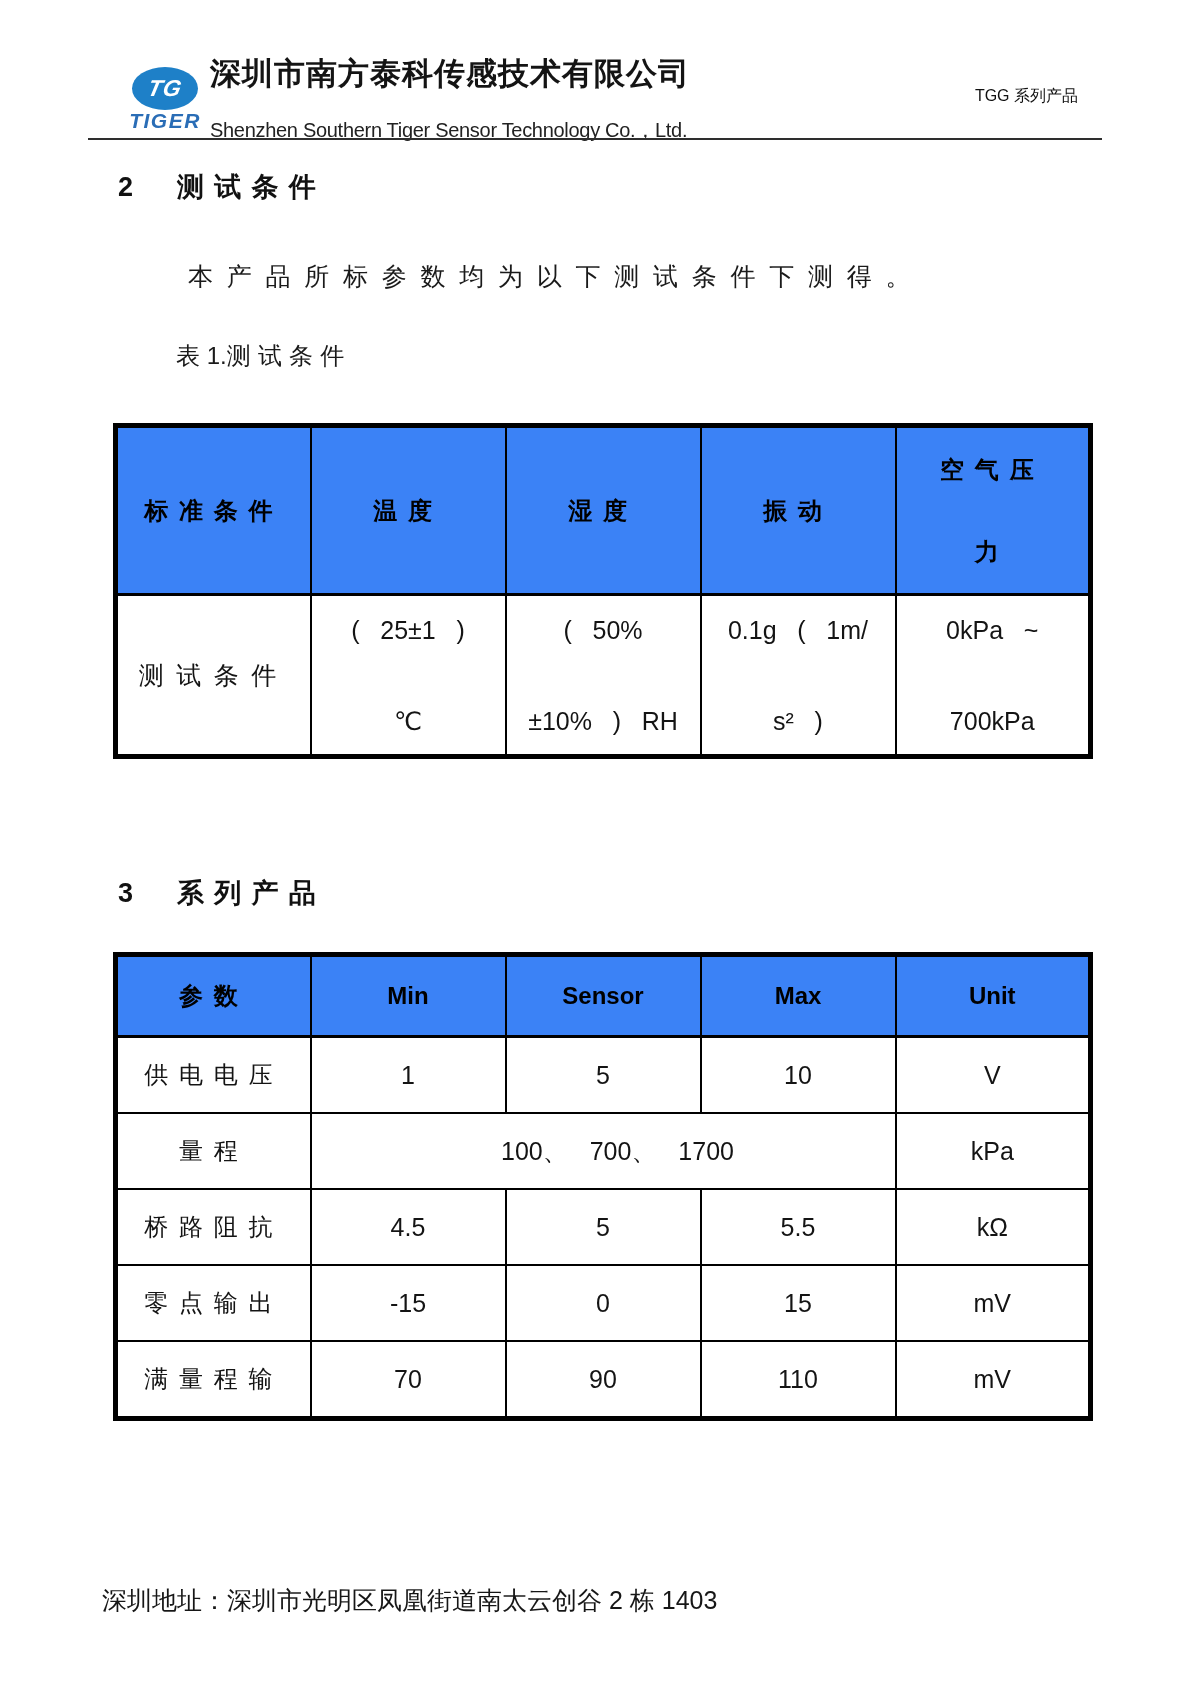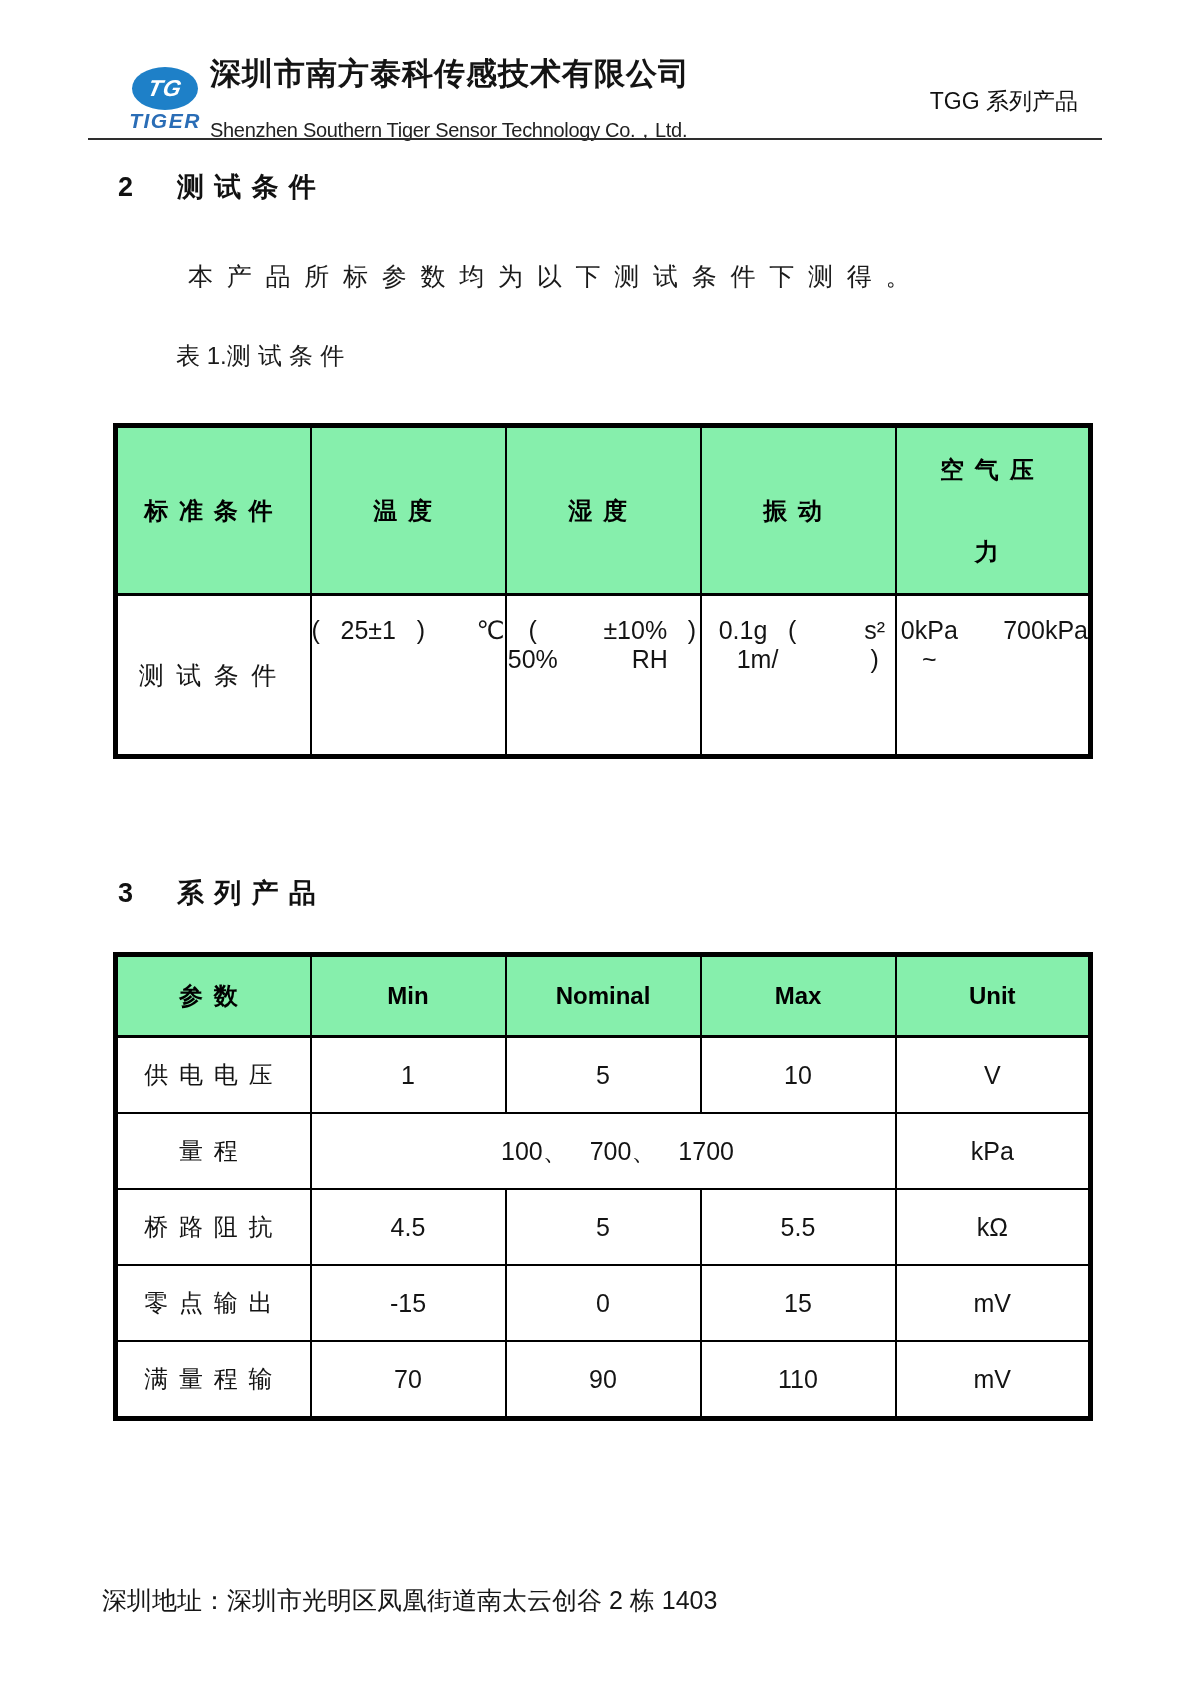--- a/index.html
+++ b/index.html
@@ -24,21 +24,21 @@
     letter-spacing:1.5px;line-height:1;
   }
   .company-cn{
     position:absolute;left:210px;top:55px;font-size:31px;font-weight:700;
     color:#141414;letter-spacing:1px;line-height:1.2;white-space:nowrap;
   }
   .company-en{
     position:absolute;left:210px;top:99px;font-size:20px;color:#222;
     letter-spacing:-0.3px;white-space:nowrap;margin-top:18px;
   }
-  .series-label{position:absolute;right:112px;top:86px;font-size:23px;color:#111;}
+  .series-label{position:absolute;right:112px;top:86px;font-size:16px;color:#111;}
   .header-rule{position:absolute;left:88px;top:138px;width:1014px;height:2px;background:#2e2e2e;}
   
   .section-heading{
     position:absolute;left:118px;display:flex;gap:44px;
     font-weight:700;font-size:27px;color:#111;line-height:1;
   }
   #sec2{top:174px;}
   #sec3{top:880px;}
   .section-title{letter-spacing:0.38em;}
   .intro{
@@ -50,29 +50,29 @@
   
   table{
     border-collapse:collapse;table-layout:fixed;
     position:absolute;left:113px;width:980px;background:#fff;
     border:5px solid #000;
   }
   #table1{top:423px;}
   #table2{top:952px;}
   th,td{border:2px solid #000;padding:0;text-align:center;vertical-align:middle;color:#141414;}
   thead th{
-    background:#86efac;color:#000;font-weight:700;font-size:24px;
+    background:#3b82f6;color:#000;font-weight:700;font-size:24px;
     border-bottom:3px solid #000;
   }
   .cjk{letter-spacing:0.45em;}
   #table1 thead th{height:165px;}
   #table1 tbody td{height:158px;font-size:25px;}
   .wrap5 span{display:inline-block;width:5em;line-height:3.4;letter-spacing:0.45em;}
   .twoline{
-    display:flex;flex-direction:row;justify-content:space-between;
+    display:flex;flex-direction:column;justify-content:space-between;
     height:120px;margin:20px 0 18px 0;gap:41px;
   }
   .val{word-spacing:0.55em;}
   .row-label{font-size:25px;letter-spacing:0.5em;}
   #table2 thead th{height:78px;}
   #table2 tbody td{height:74px;font-size:25px;margin-top:24px;}
   #table2 .param{font-size:24px;letter-spacing:0.45em;}
   #table2 .range-merged{word-spacing:0.6em;padding-left:29px;}
   
   .footer-line{position:absolute;left:102px;font-size:25px;color:#161616;white-space:nowrap;}
@@ -164,21 +164,21 @@
         <col>
         <col>
         <col>
         <col>
         <col>
       </colgroup>
     <thead>
       <tr>
         <th class="cjk">参数</th>
         <th>Min</th>
-        <th>Nominal</th>
+        <th>Sensor</th>
         <th>Max</th>
         <th>Unit</th>
       </tr>
     </thead>
     <tbody>
       <tr>
         <td class="param">供电电压</td>
         <td>1</td>
         <td>5</td>
         <td>10</td>

